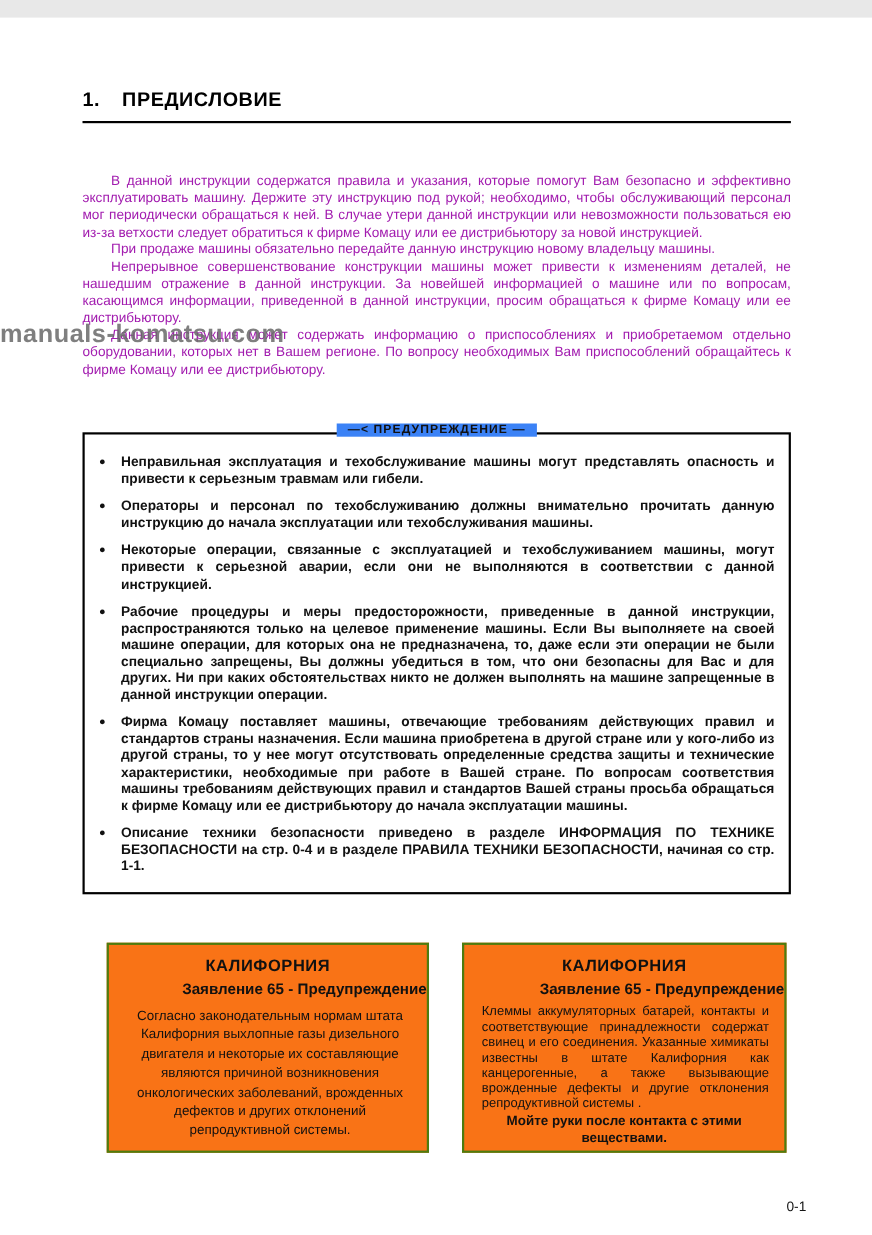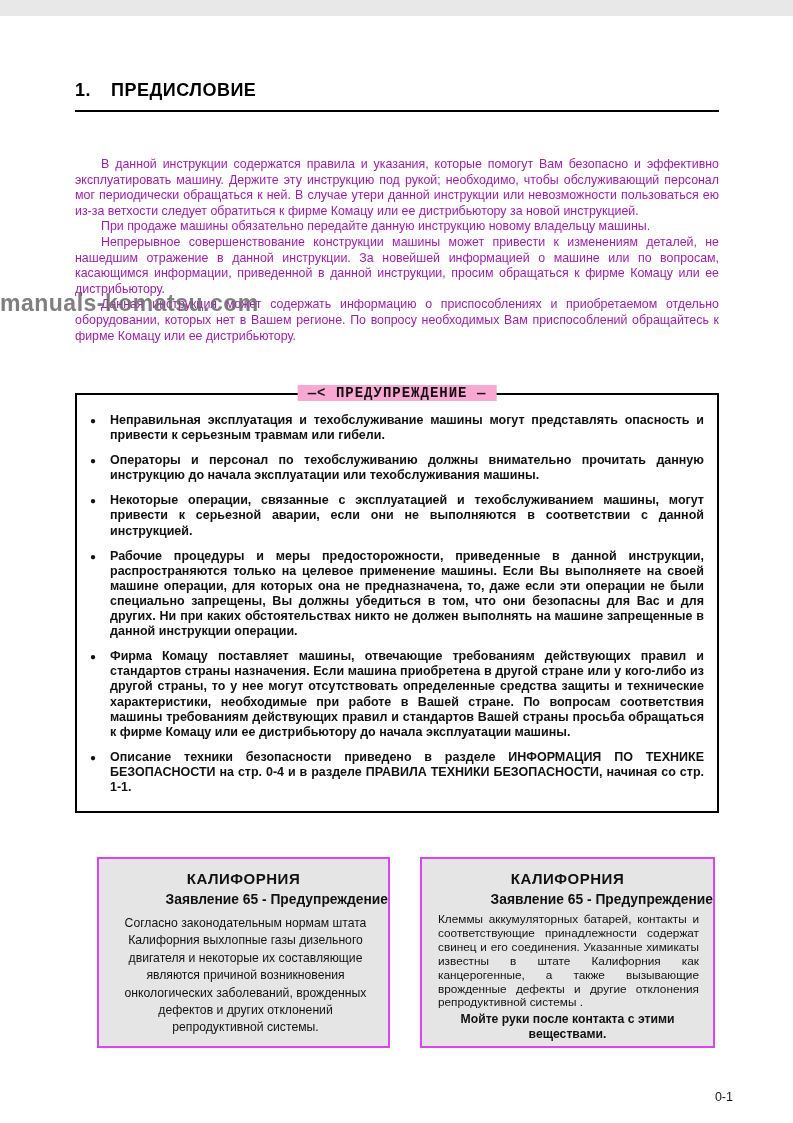--- a/index.html
+++ b/index.html
@@ -39,38 +39,37 @@
   }
   .warning-box {
     position:absolute; left:75px; top:377px;
     width:644px; height:420px;
     border:2px solid #000;
     background:#fff;
   }
   .warning-label {
     position:absolute; top:-10px; left:50%;
     transform:translateX(-50%);
-    background:#f9a8d4; padding:0 10px;
-    font-size:14px; font-weight:bold; white-space:nowrap;
+    background:#3b82f6; padding:0 10px;
+    font-size:11px; font-weight:bold; white-space:nowrap;
     letter-spacing:1px;
-    font-family:Liberation Mono, monospace;
   }
   .warning-items { padding:18px 13px 0 13px; }
   .warning-item {
     display:flex; gap:9px;
     font-weight:bold; font-size:12.5px; line-height:15.1px;
     margin-bottom:10px; text-align:justify;
   }
   .warning-item .bullet {
     flex:0 0 11px; width:11px;
     font-size:10px; line-height:15px;
   }
   .cal-box {
     position:absolute; top:841px; height:191px;
-    border:2px solid #d946ef; background:#e5e5e5;
+    border:2px solid #4d7c0f; background:#f97316;
   }
   .cal-left  { left:97px;  width:293px; }
   .cal-right { left:420px; width:295px; }
   .cal-title {
     text-align:center; font-weight:bold; font-size:15px;
     margin-top:11px; letter-spacing:0.5px;
   }
   .cal-subtitle {
     text-align:right; font-weight:bold; font-size:13.8px;
     margin-top:5px;

